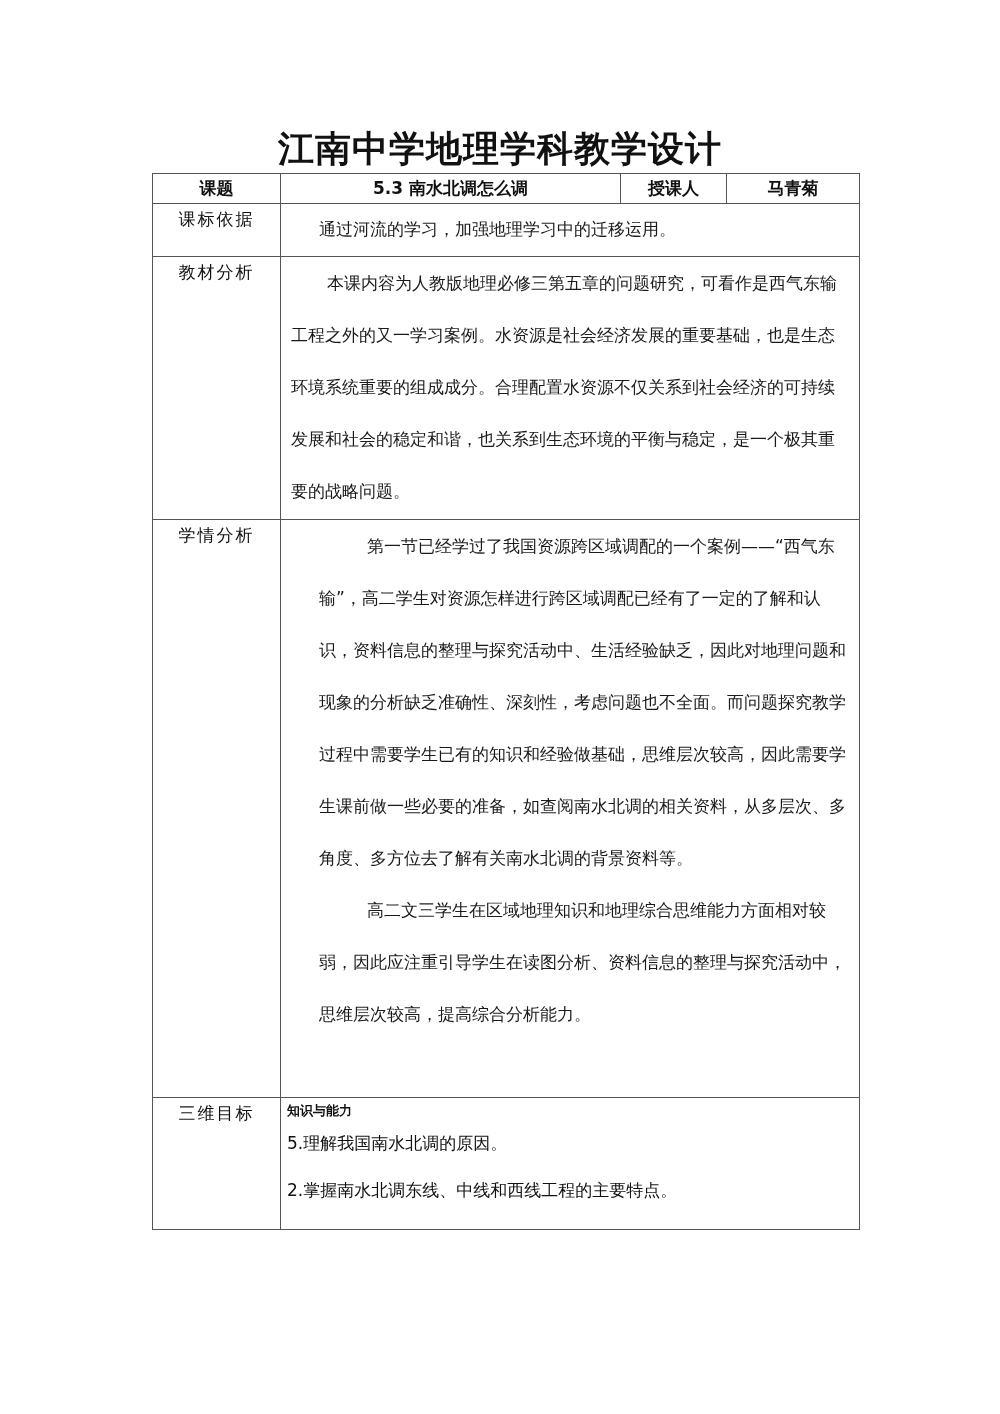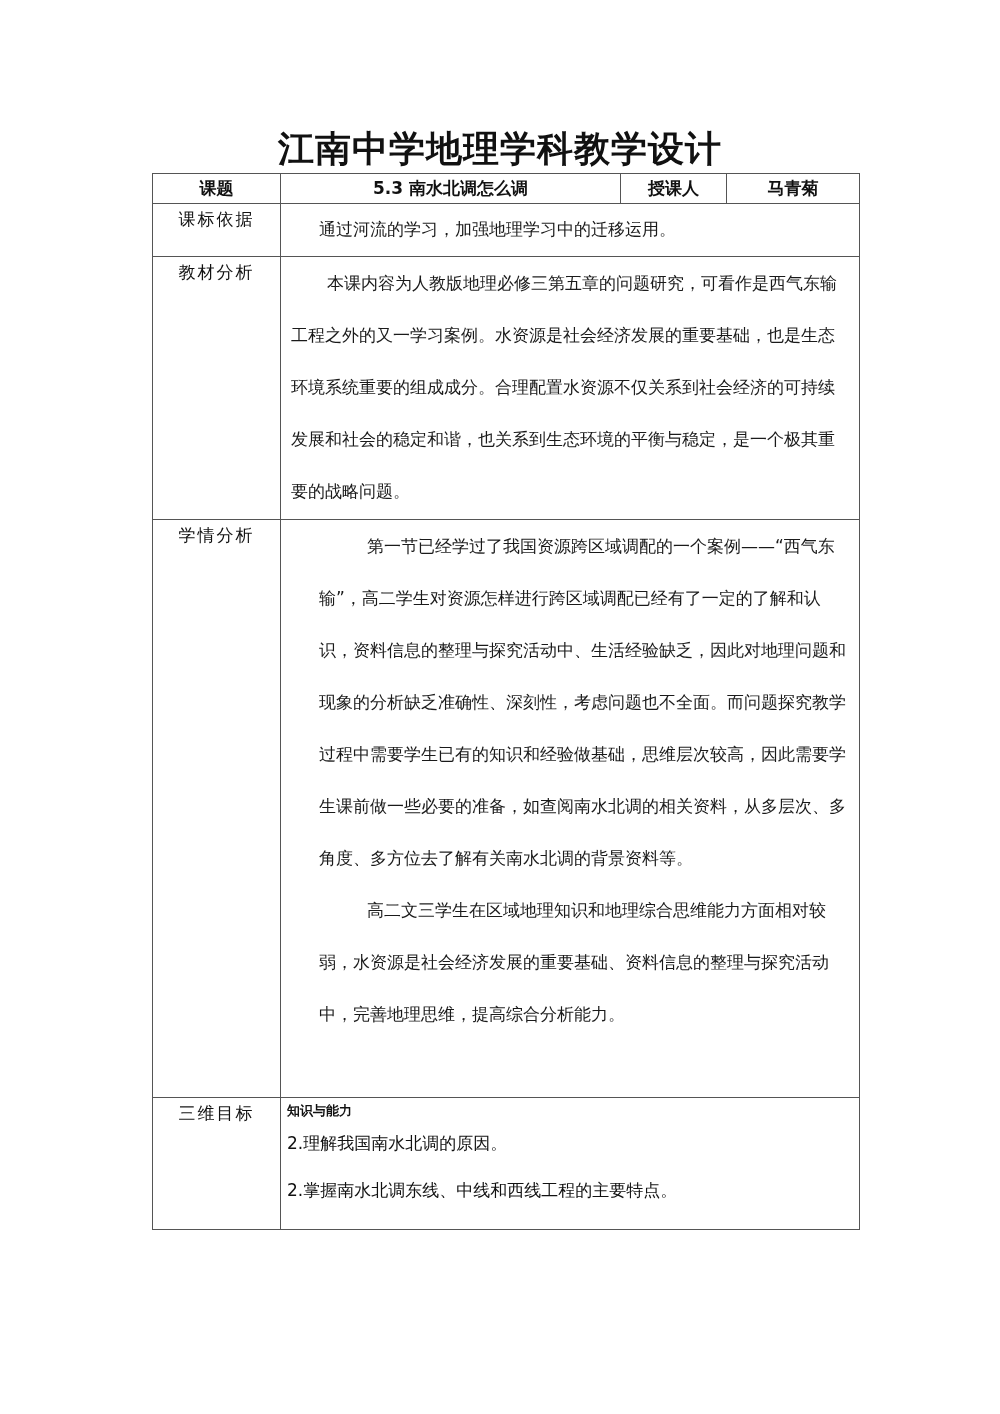--- a/index.html
+++ b/index.html
@@ -45,25 +45,25 @@
   <tr style="height:263px">
     <td class="lbl">教材分析</td>
     <td colspan="5" class="body-text">
       <p class="indent">本课内容为人教版地理必修三第五章的问题研究，可看作是西气东输工程之外的又一学习案例。水资源是社会经济发展的重要基础，也是生态环境系统重要的组成成分。合理配置水资源不仅关系到社会经济的可持续发展和社会的稳定和谐，也关系到生态环境的平衡与稳定，是一个极其重要的战略问题。</p>
     </td>
   </tr>
   <tr style="height:578px">
     <td class="lbl">学情分析</td>
     <td colspan="5" class="body-text xq">
       <p class="indent2">第一节已经学过了我国资源跨区域调配的一个案例——“西气东输”，高二学生对资源怎样进行跨区域调配已经有了一定的了解和认识，资料信息的整理与探究活动中、生活经验缺乏，因此对地理问题和现象的分析缺乏准确性、深刻性，考虑问题也不全面。而问题探究教学过程中需要学生已有的知识和经验做基础，思维层次较高，因此需要学生课前做一些必要的准备，如查阅南水北调的相关资料，从多层次、多角度、多方位去了解有关南水北调的背景资料等。</p>
-      <p class="indent2">高二文三学生在区域地理知识和地理综合思维能力方面相对较弱，水资源是社会经济发展的重要基础、资料信息的整理与探究活动中，完善地理思维，提高综合分析能力。</p>
+      <p class="indent2">高二文三学生在区域地理知识和地理综合思维能力方面相对较弱，因此应注重引导学生在读图分析、资料信息的整理与探究活动中，思维层次较高，提高综合分析能力。</p>
     </td>
   </tr>
   <tr style="height:132px">
     <td class="lbl">三维目标</td>
     <td colspan="5">
       <div class="goal-head">知识与能力</div>
-      <div class="goal-item" style="margin-top:12px;">2.理解我国南水北调的原因。</div>
+      <div class="goal-item" style="margin-top:12px;">5.理解我国南水北调的原因。</div>
       <div class="goal-item" style="margin-top:24px;">2.掌握南水北调东线、中线和西线工程的主要特点。</div>
     </td>
   </tr>
 </tbody>
   </table>
 
 </body></html>

